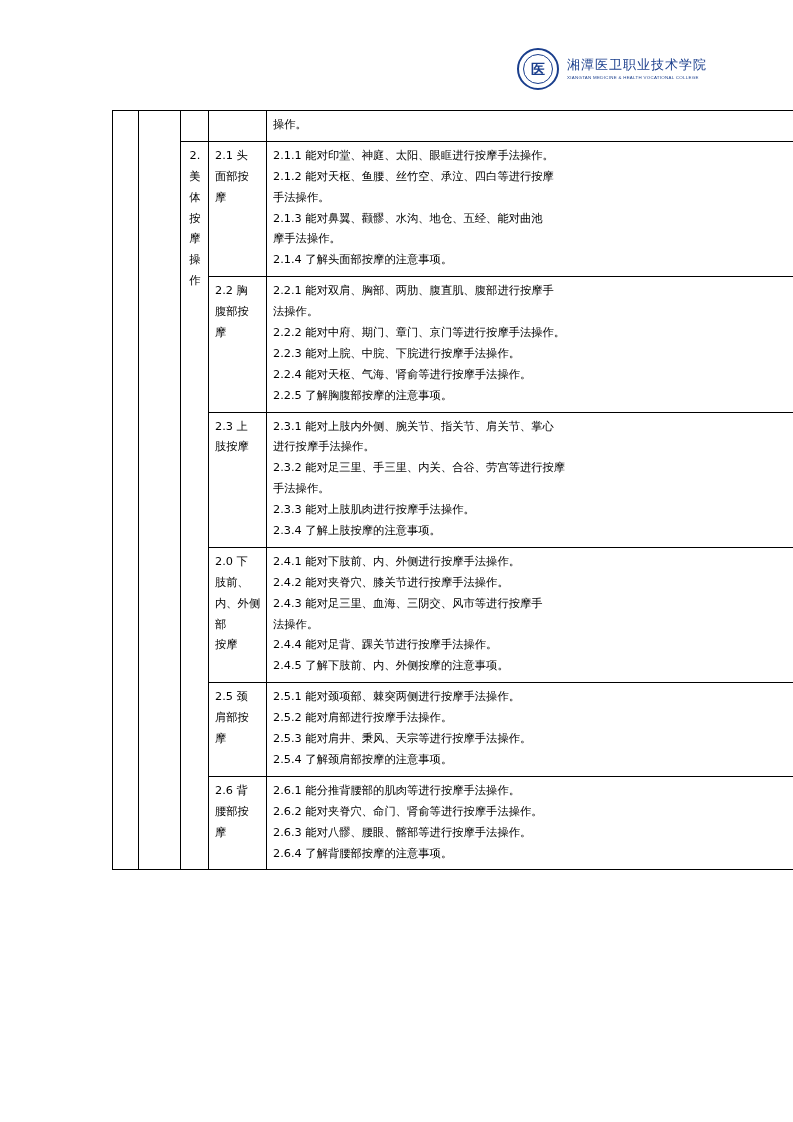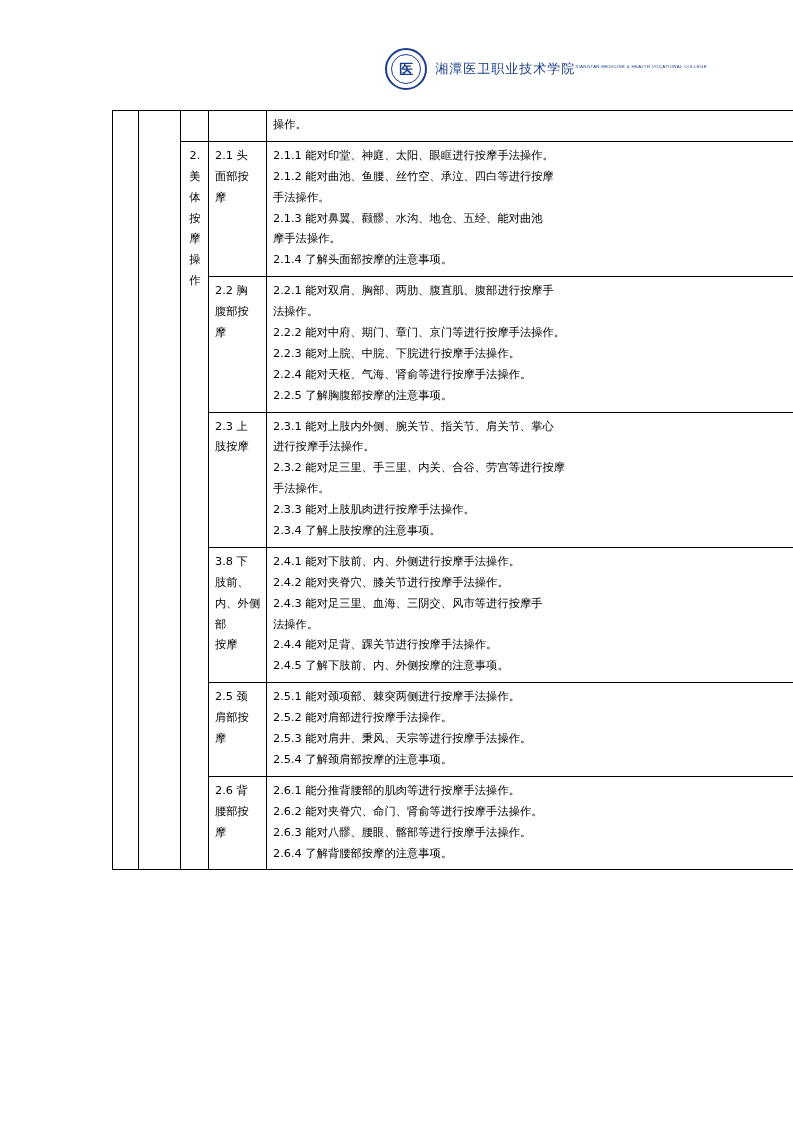--- a/index.html
+++ b/index.html
@@ -51,21 +51,21 @@
   }
   .logo-mark span {
     font-size: 14px;
     color: #1a3e8c;
     font-weight: bold;
     line-height: 1;
     z-index: 2;
   }
   .logo-text {
     display: flex;
-    flex-direction: row;
+    flex-direction: column;
     justify-content: center;
     line-height: 1.15;
   }
   .logo-cn {
     font-size: 13px;
     color: #1a3e8c;
     letter-spacing: 1px;
     font-family: "DejaVu Sans", "Liberation Sans", sans-serif;
   }
   .logo-en {
@@ -171,21 +171,21 @@
           <div>操</div>
           <div>作</div>
         </td>
         <td class="col-d sub-label">
           <div class="cell-line">2.1 头</div>
           <div class="cell-line">面部按</div>
           <div class="cell-line">摩</div>
         </td>
         <td class="col-e">
           <div class="cell-line">2.1.1 能对印堂、神庭、太阳、眼眶进行按摩手法操作。</div>
-          <div class="cell-line">2.1.2 能对曲池、鱼腰、丝竹空、承泣、四白等进行按摩</div>
+          <div class="cell-line">2.1.2 能对天枢、鱼腰、丝竹空、承泣、四白等进行按摩</div>
           <div class="cell-line">手法操作。</div>
           <div class="cell-line">2.1.3 能对鼻翼、颧髎、水沟、地仓、五经、能对曲池</div>
           <div class="cell-line">摩手法操作。</div>
           <div class="cell-line">2.1.4 了解头面部按摩的注意事项。</div>
         </td>
       </tr>
 
       <tr>
         <td class="col-d sub-label">
           <div class="cell-line">2.2 胸</div>
@@ -212,21 +212,21 @@
           <div class="cell-line">进行按摩手法操作。</div>
           <div class="cell-line">2.3.2 能对足三里、手三里、内关、合谷、劳宫等进行按摩</div>
           <div class="cell-line">手法操作。</div>
           <div class="cell-line">2.3.3 能对上肢肌肉进行按摩手法操作。</div>
           <div class="cell-line">2.3.4 了解上肢按摩的注意事项。</div>
         </td>
       </tr>
 
       <tr>
         <td class="col-d sub-label">
-          <div class="cell-line">3.8 下</div>
+          <div class="cell-line">2.0 下</div>
           <div class="cell-line">肢前、</div>
           <div class="cell-line">内、外侧</div>
           <div class="cell-line">部</div>
           <div class="cell-line">按摩</div>
         </td>
         <td class="col-e">
           <div class="cell-line">2.4.1 能对下肢前、内、外侧进行按摩手法操作。</div>
           <div class="cell-line">2.4.2 能对夹脊穴、膝关节进行按摩手法操作。</div>
           <div class="cell-line">2.4.3 能对足三里、血海、三阴交、风市等进行按摩手</div>
           <div class="cell-line">法操作。</div>

